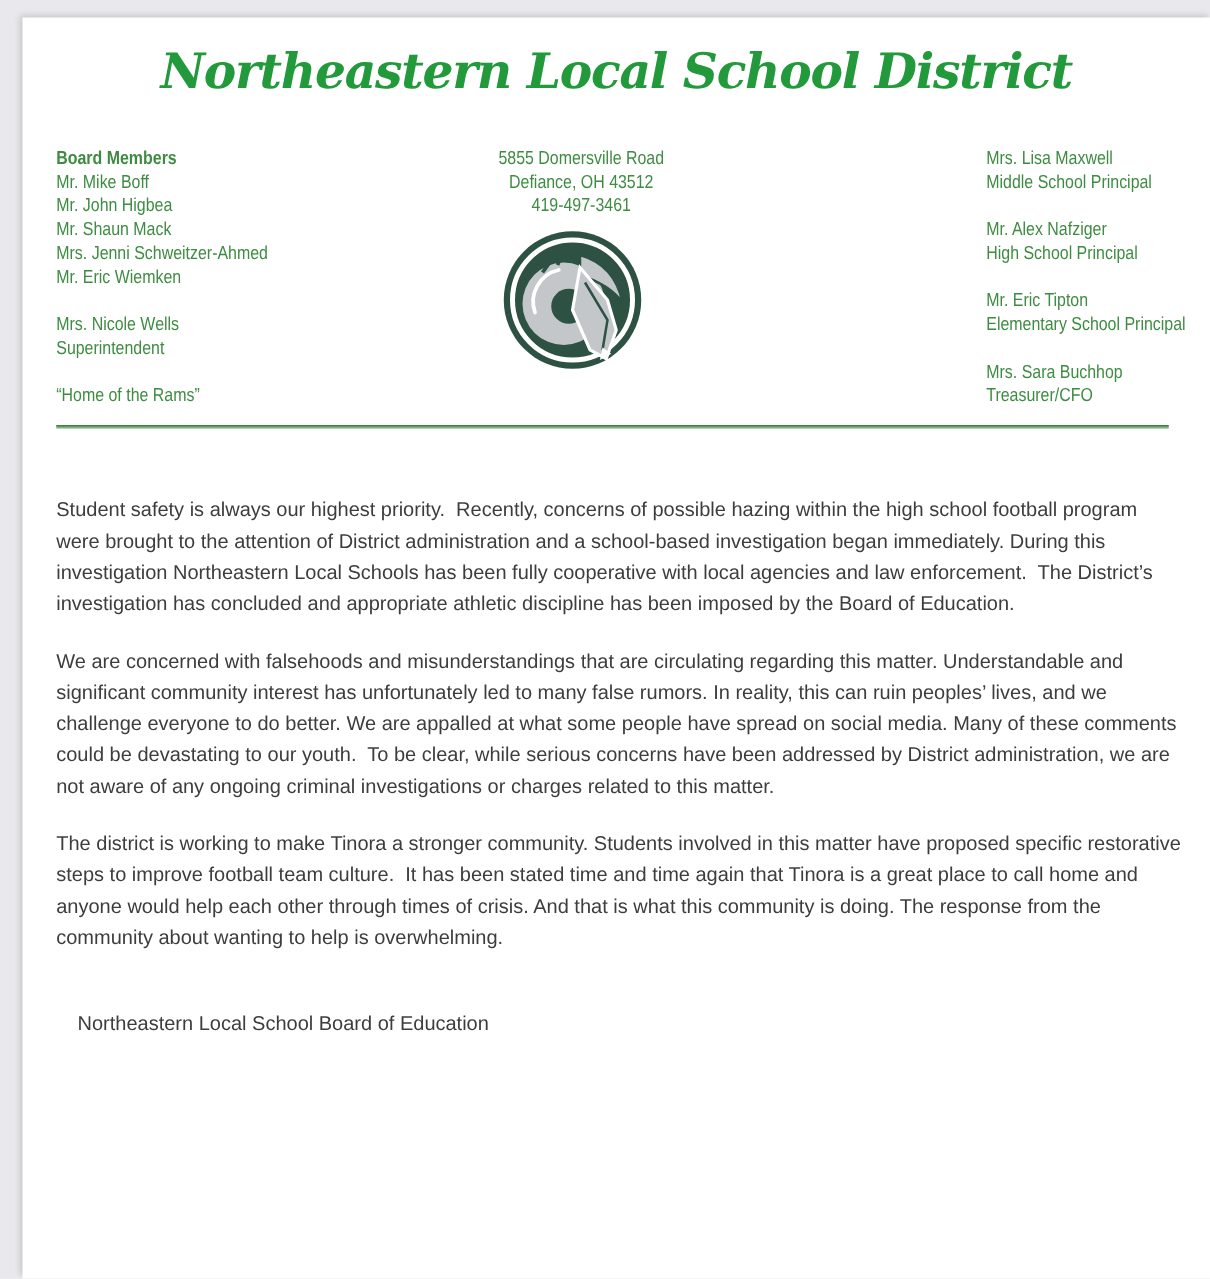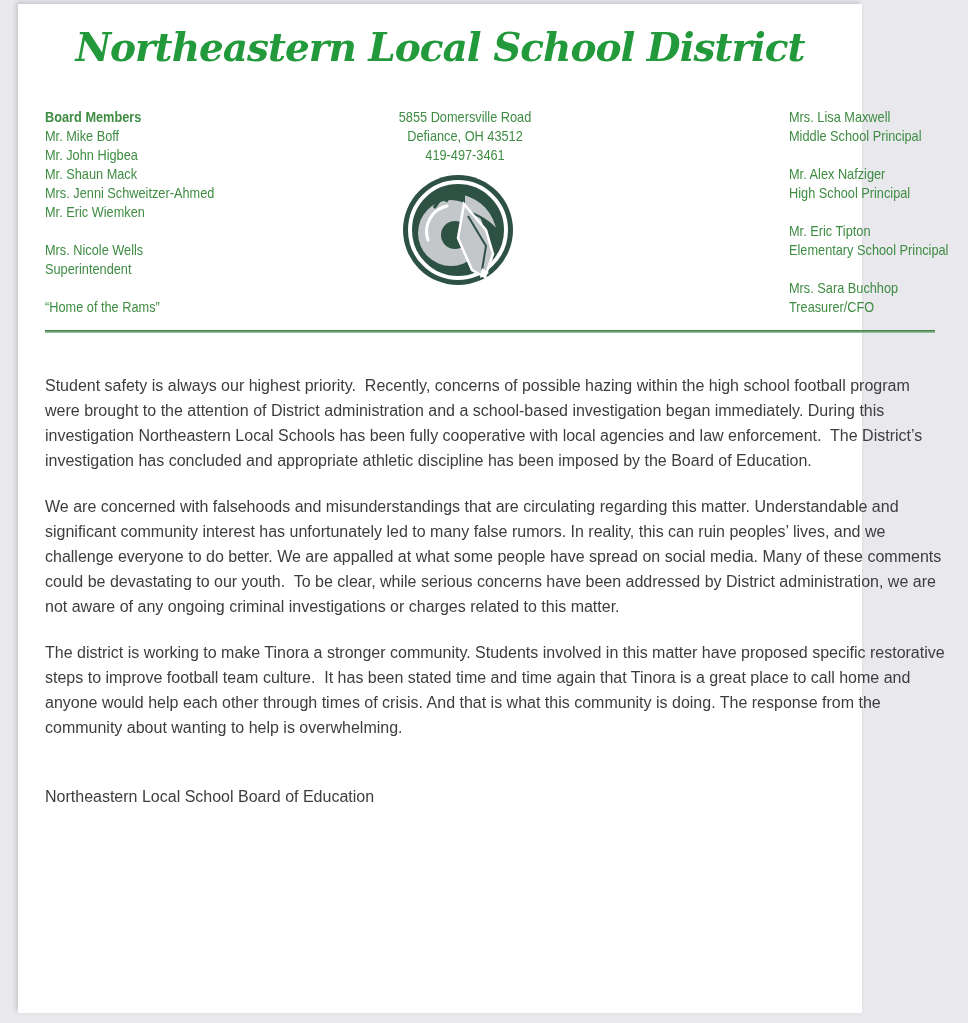--- a/index.html
+++ b/index.html
@@ -4,22 +4,22 @@
 <style>
   html,body{margin:0;padding:0;}
   body{
     width:968px;height:1023px;
     background:#e8e8ed;
     position:relative;
     overflow:hidden;
     font-family:"Liberation Sans", sans-serif;
   }
   .paper{
-    position:absolute;left:18px;top:4px;
-    width:844px;height:1009px;
+    position:absolute;left:18px;top:14px;
+    width:950px;height:1009px;
     background:#ffffff;
     box-shadow:-2px -2px 5px rgba(0,0,0,0.15);
   }
   
   .district-title{
     position:absolute;top:20px;left:0;width:100%;
     text-align:center;
     font-family:"DejaVu Serif", serif;
     font-style:italic;font-weight:bold;
     font-size:39px;letter-spacing:-1px;
@@ -57,26 +57,26 @@
     width:890px;height:3px;border:0;
     background:linear-gradient(#35703e,#a6d0a6);
   }
   
   .letter-body{
     position:absolute;left:27px;top:369px;width:902px;
     font-size:16px;line-height:25px;
     color:#3d3d3d;
   }
   .letter-body p{
-    margin:0 0 21px 0;
+    margin:13px 0 21px 0;
     white-space:pre-wrap;
   }
   .signature{
     margin-top:44px;
-    font-size:16px;color:#3d3d3d;
+    font-size:16px;color:#3d3d3d;margin-left:17px;
   }
 </style>
 </head>
 <body>
 
 <div class="paper">
 
   <div class="district-title">Northeastern Local School District</div>
 
   <div class="board-col hdr-text">

